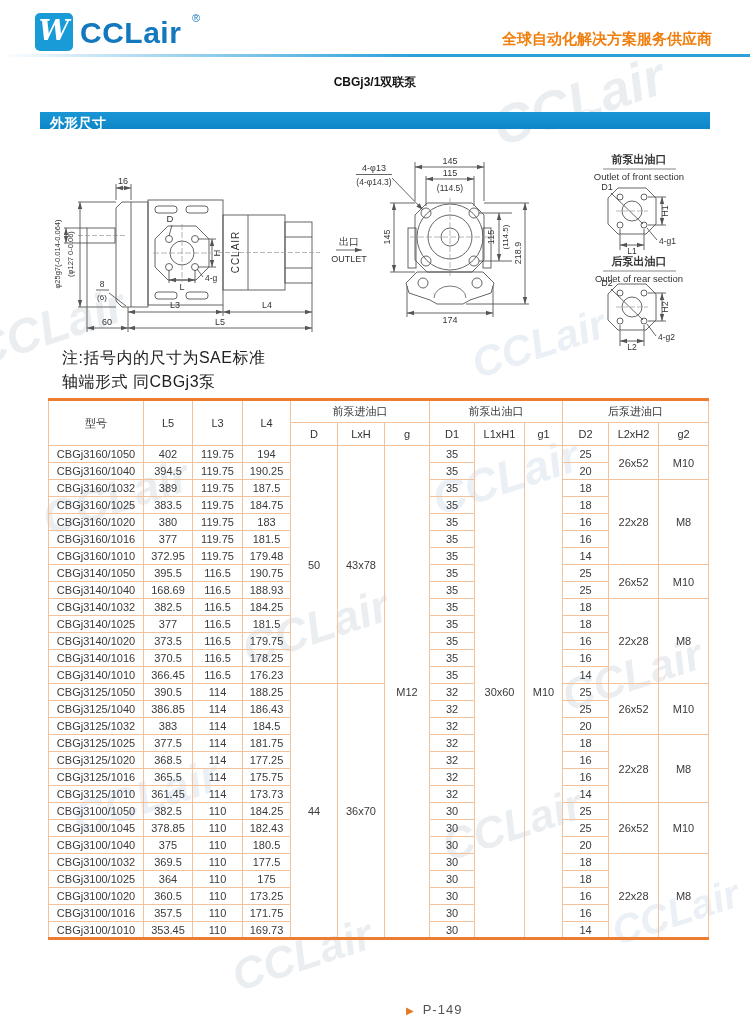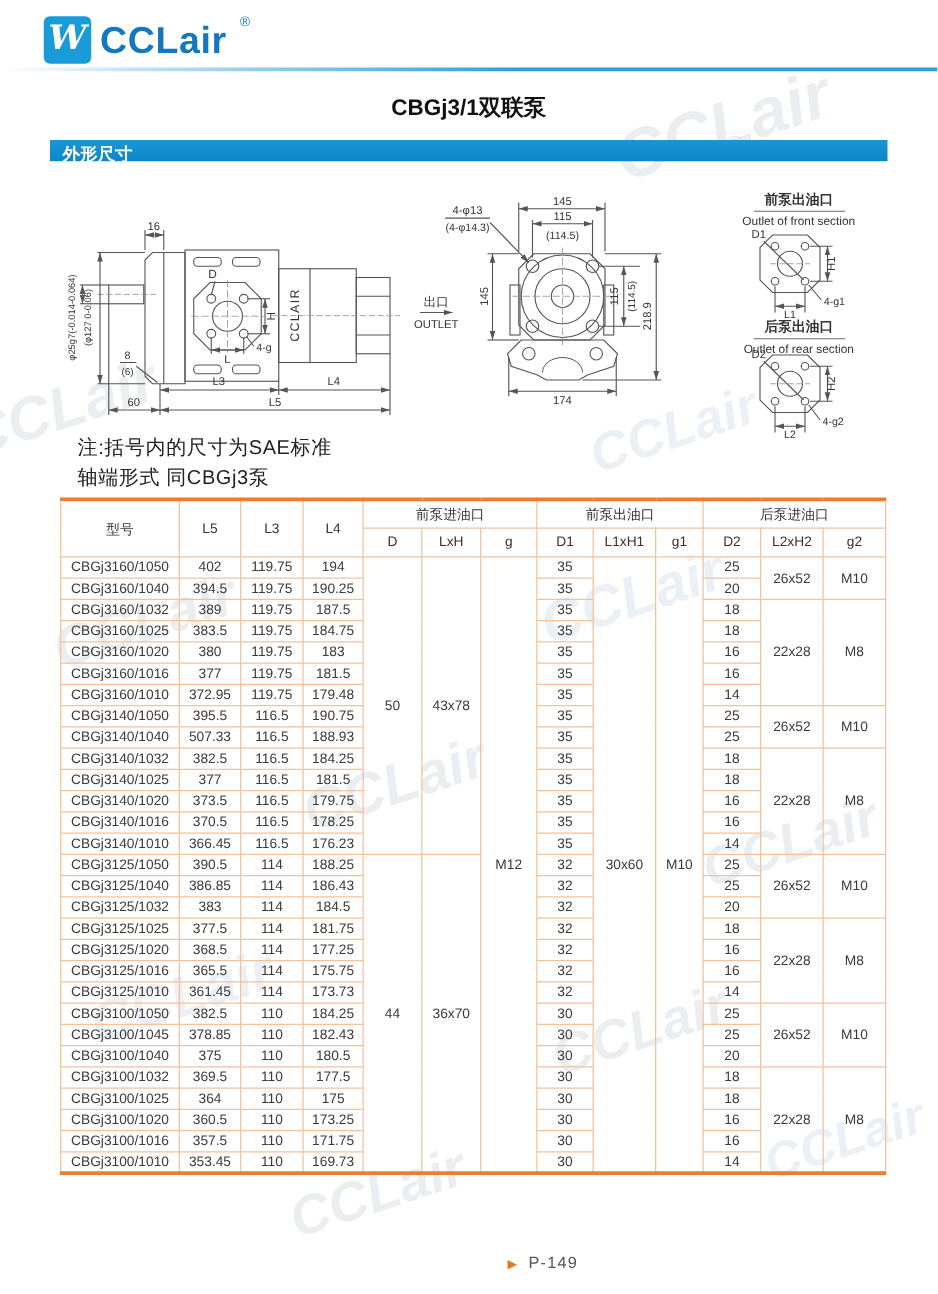--- a/index.html
+++ b/index.html
@@ -38,21 +38,21 @@
   .tagline {
     position: absolute; right: 38px; top: 30px;
     color: #f07f0e; font-weight: bold; font-size: 15px;
   }
   .divider {
     position: absolute; left: 0; top: 54px; width: 750px; height: 3px; z-index: 3;
     background: linear-gradient(to right, #ffffff, #bfe2f4 15%, #2da0da 55%, #2da0da);
   }
   .page-title {
     position: absolute; left: 0; top: 74px; width: 750px; text-align: center;
-    font-size: 18px; font-weight: bold; color: #111; z-index: 3;
+    font-size: 12px; font-weight: bold; color: #111; z-index: 3;
   }
   .section-bar {
     position: absolute; left: 40px; top: 112px; width: 670px; height: 17px; z-index: 3;
     background: linear-gradient(to bottom, #1a96d5, #0d86c8);
     color: #fff; font-size: 14px; font-weight: bold; line-height: 23px; padding-left: 10px;
   }
   
   .d-svg { position: absolute; left: 0; top: 140px; z-index: 2; }
   .d-svg text { font-family: "Liberation Sans", "DejaVu Sans", sans-serif; fill: #333; }
   .note { position: absolute; left: 62px; font-size: 16px; color: #222; z-index: 3; letter-spacing: 0.5px; }
@@ -89,20 +89,21 @@
 <div class="wm" style="left:560px; top:650px; font-size:44px;">CCLair</div>
 <div class="wm" style="left:70px; top:770px; font-size:46px; color:rgba(150,180,205,0.20);">CCLair</div>
 <div class="wm" style="left:440px; top:800px; font-size:44px;">CCLair</div>
 <div class="wm" style="left:230px; top:930px; font-size:44px;">CCLair</div>
 <div class="wm" style="left:610px; top:890px; font-size:40px; color:rgba(150,180,205,0.20);">CCLair</div>
 
 <div class="logo-row">
   <div class="logo-mark">W</div>
   <div class="brand-text">CCLair</div>
   <div class="brand-reg">®</div>
+  <div class="tagline">全球自动化解决方案服务供应商</div>
 </div>
 <div class="divider"></div>
 
 <div class="page-title">CBGj3/1双联泵</div>
 
 <div class="section-bar">
   <span>外形尺寸</span>
 </div>
 
 <svg class="d-svg" width="750" height="260" viewBox="0 0 750 260">
@@ -413,21 +414,21 @@
         <td>395.5</td>
         <td>116.5</td>
         <td>190.75</td>
         <td>35</td>
         <td>25</td>
         <td rowspan="2">26x52</td>
         <td rowspan="2">M10</td>
       </tr>
       <tr>
         <td>CBGj3140/1040</td>
-        <td>507.33</td>
+        <td>168.69</td>
         <td>116.5</td>
         <td>188.93</td>
         <td>35</td>
         <td>25</td>
       </tr>
       <tr>
         <td>CBGj3140/1032</td>
         <td>382.5</td>
         <td>116.5</td>
         <td>184.25</td>

